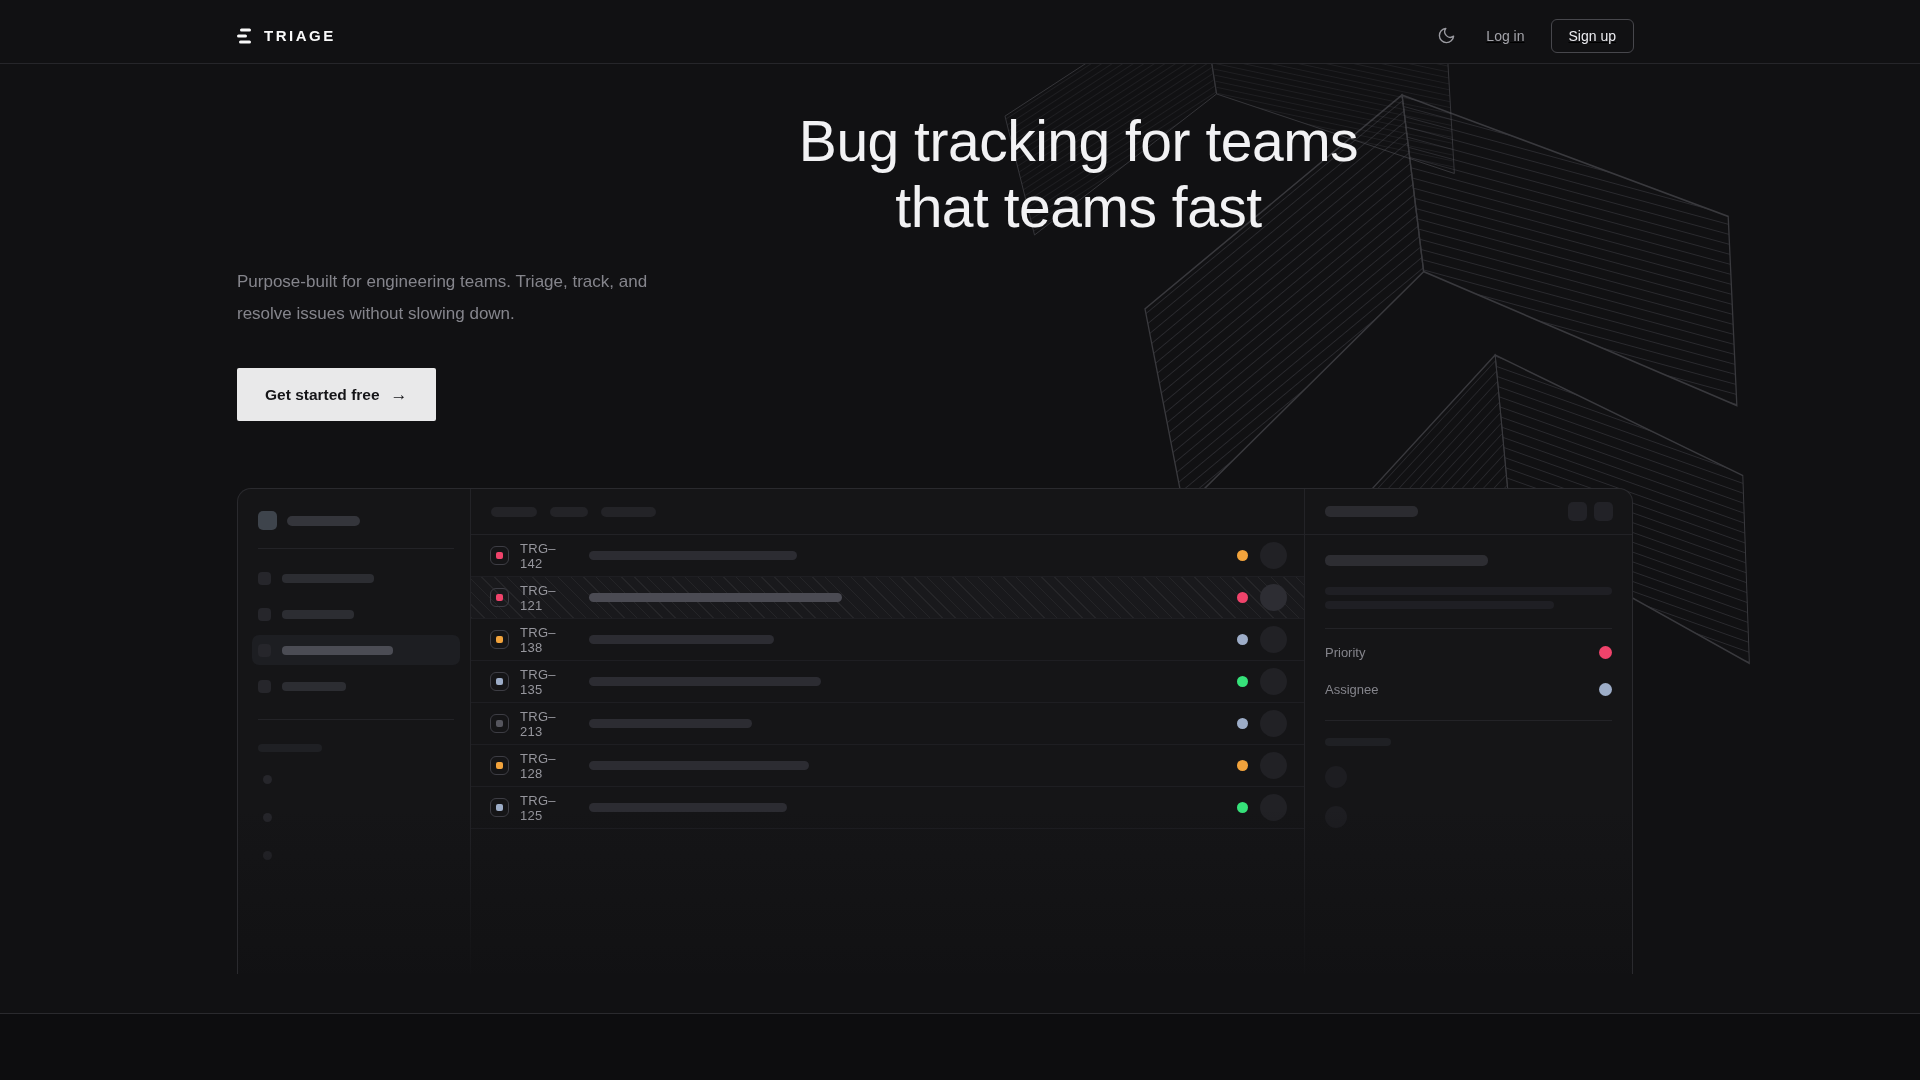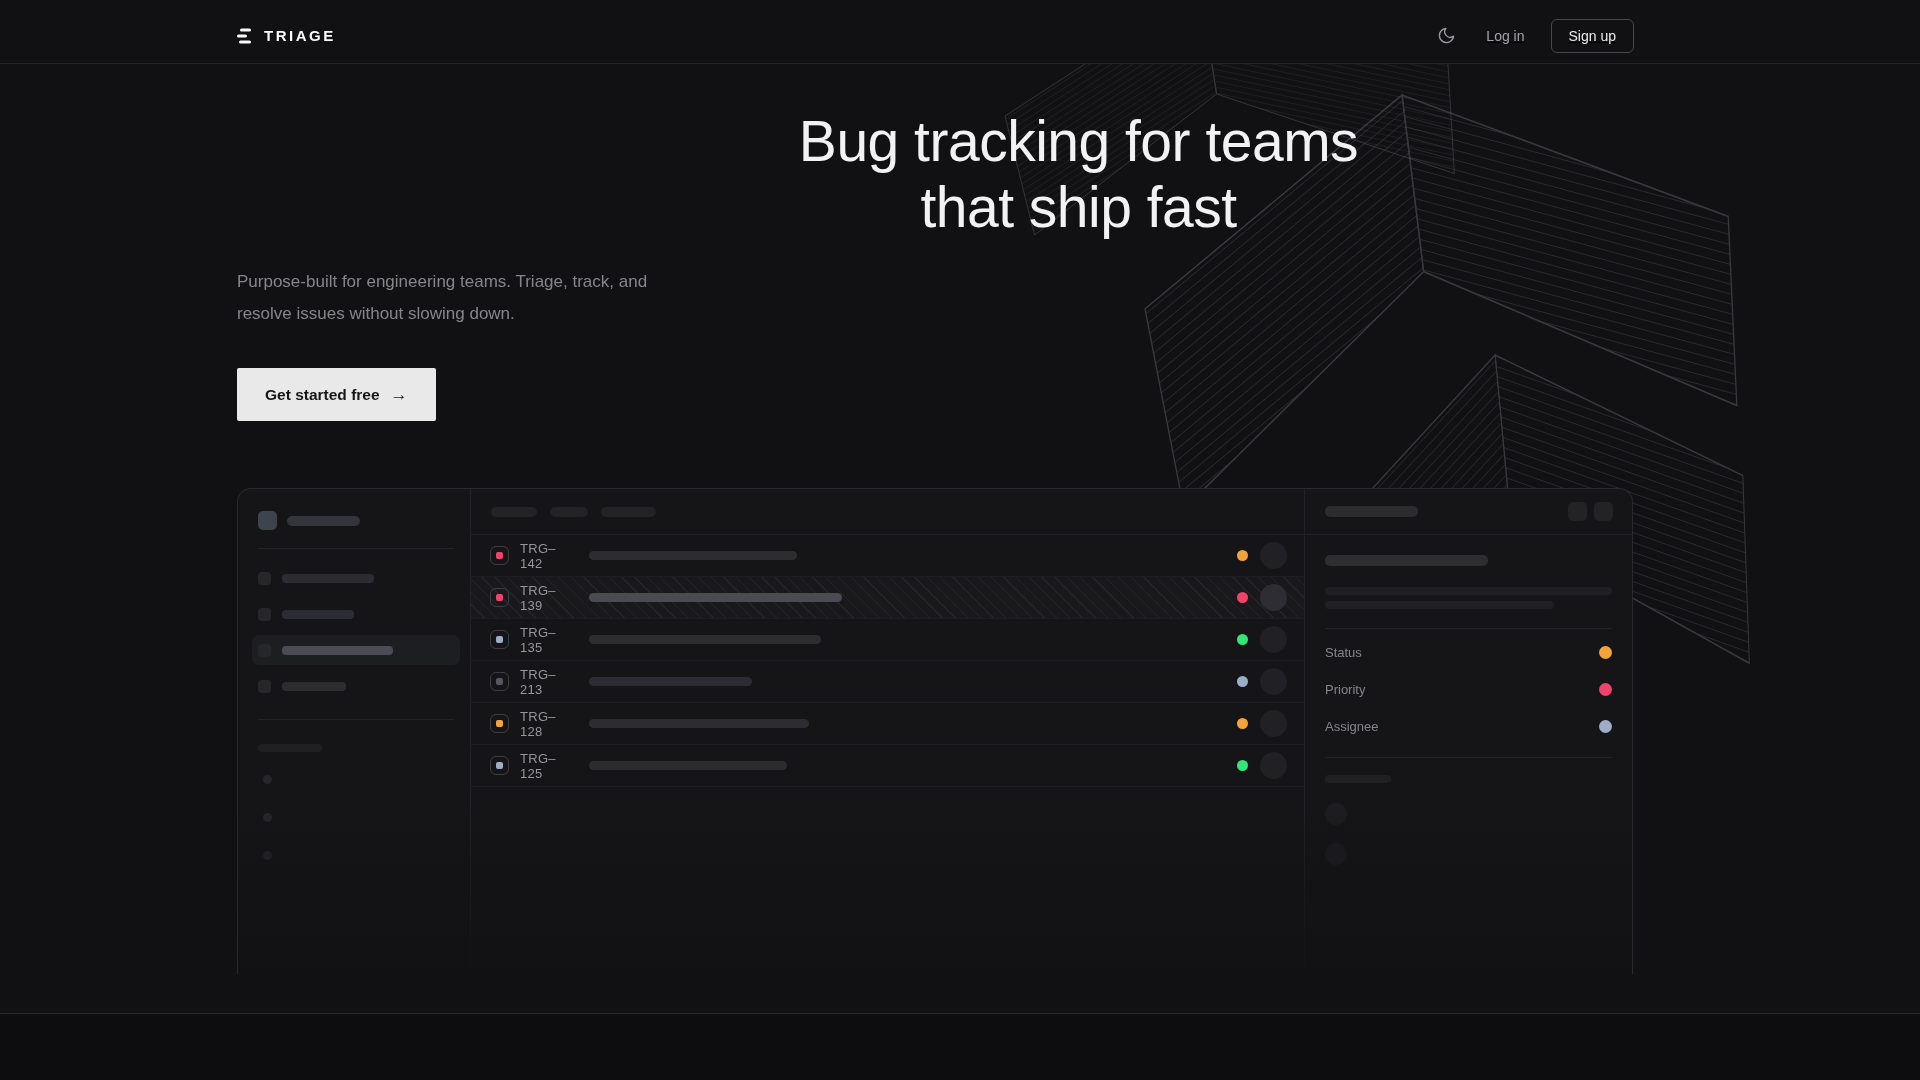--- a/index.html
+++ b/index.html
@@ -134,21 +134,21 @@
         <path d="M0,155 L238,0 L258,128 L36,300 Z" fill="url(#hatchA)" stroke="#5a5a60" stroke-width="1.2"></path>
         <path d="M238,0 L540,88 L548,225 L258,128 Z" fill="url(#hatchB)" stroke="#5a5a60" stroke-width="1.2"></path>
       </g>
     </defs>
     <use href="#sheet" transform="translate(1005,-75) scale(0.82)" opacity="0.5"></use>
     <use href="#sheet" transform="translate(1145,31) scale(1.08,1.38)" opacity="0.55"></use>
     <use href="#sheet" transform="translate(1300,291) scale(0.82,1.37)" opacity="0.55"></use>
   </svg>
 
   <div class="hero-inner">
-    <h1><span>Bug tracking for teams</span><br><span>that ship fast</span></h1>
+    <h1><span>Bug tracking for teams</span><br><span>that teams fast</span></h1>
 
     <p class="subtitle"><span>Purpose-built for engineering teams. Triage, track, and</span><br><span>resolve issues without slowing down.</span></p>
 
     <div>
       <button class="cta">
         <span>Get started free</span>
         <span class="arrow">→</span>
       </button>
     </div>
 
@@ -198,27 +198,37 @@
           <span class="row-bar" style="width: 208px;"></span>
           <span class="row-spacer"></span>
           <span class="row-status-dot" style="background: rgb(242, 163, 60);"></span>
           <span class="row-avatar"></span>
         </div>
 
         <div class="row selected">
           <span class="row-icon">
               <span class="row-icon-dot" style="background: rgb(240, 67, 107);"></span>
             </span>
-          <span class="row-id">TRG–139</span>
+          <span class="row-id">TRG–121</span>
           <span class="row-bar" style="width: 253px;"></span>
           <span class="row-spacer"></span>
           <span class="row-status-dot" style="background: rgb(240, 67, 107);"></span>
           <span class="row-avatar"></span>
         </div>
 
+        <div class="row">
+          <span class="row-icon">
+              <span class="row-icon-dot" style="background: rgb(242, 163, 60);"></span>
+            </span>
+          <span class="row-id">TRG–138</span>
+          <span class="row-bar" style="width: 185px;"></span>
+          <span class="row-spacer"></span>
+          <span class="row-status-dot" style="background: rgb(157, 173, 200);"></span>
+          <span class="row-avatar"></span>
+        </div>
 
         <div class="row">
           <span class="row-icon">
               <span class="row-icon-dot" style="background: rgb(157, 173, 200);"></span>
             </span>
           <span class="row-id">TRG–135</span>
           <span class="row-bar" style="width: 232px;"></span>
           <span class="row-spacer"></span>
           <span class="row-status-dot" style="background: rgb(54, 226, 122);"></span>
           <span class="row-avatar"></span>
@@ -265,24 +275,20 @@
           <span class="dt-btn"></span>
           <span class="dt-btn"></span>
         </div>
         <div class="dt-body">
           <span class="sk dt-bar-title"></span>
           <span class="sk dt-line l1"></span>
           <span class="sk dt-line l2"></span>
           <div class="dt-divider"></div>
 
           <div class="props">
-            <div class="prop">
-              <span class="prop-label">Status</span>
-              <span class="prop-dot" style="background: rgb(242, 163, 60);"></span>
-            </div>
             <div class="prop">
               <span class="prop-label">Priority</span>
               <span class="prop-dot" style="background: rgb(240, 67, 107);"></span>
             </div>
             <div class="prop">
               <span class="prop-label">Assignee</span>
               <span class="prop-dot" style="background: rgb(157, 173, 200);"></span>
             </div>
           </div>
 

